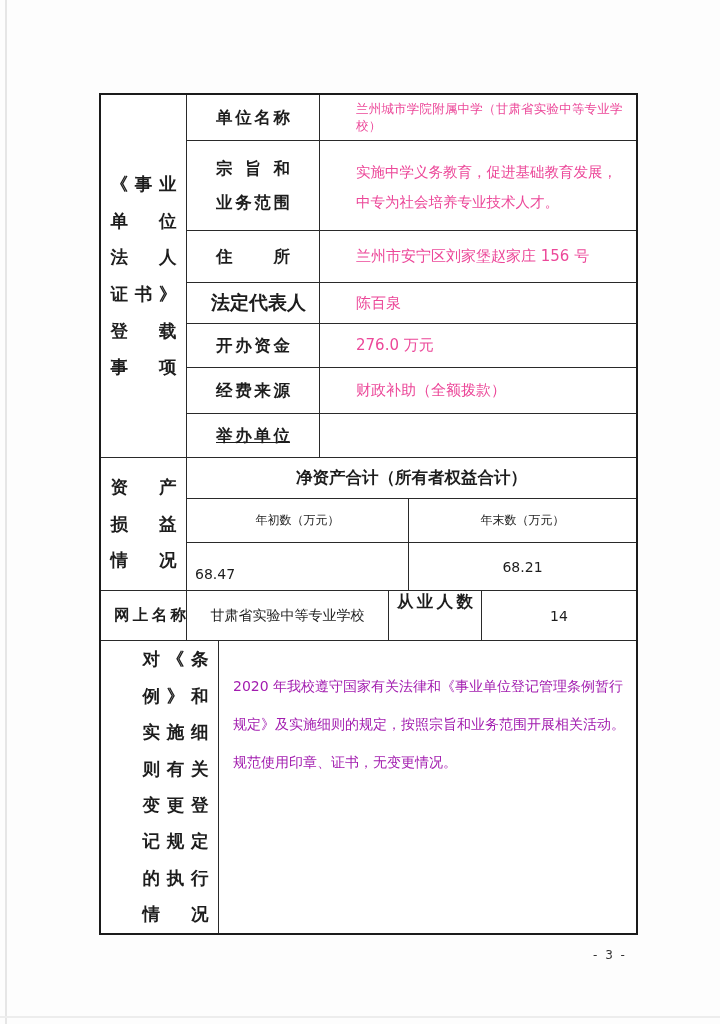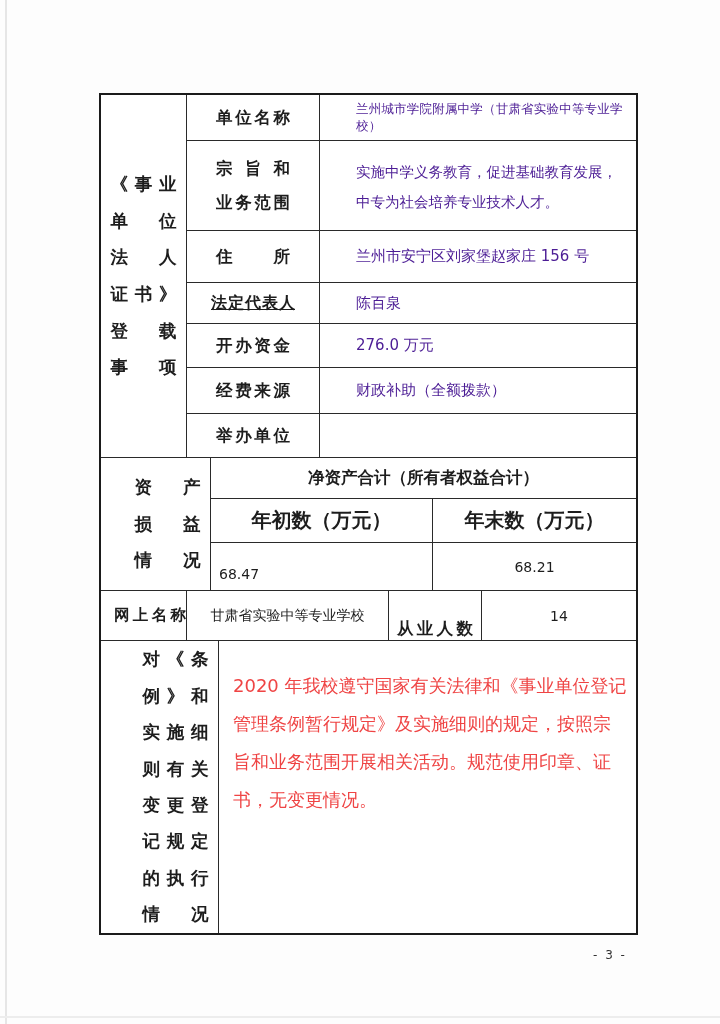--- a/index.html
+++ b/index.html
@@ -18,72 +18,72 @@
   .sec:last-child { border-bottom:none;margin-left:32px; }
 
   .side-col { width:86px; border-right:1.5px solid #2a2a2a; display:flex; flex-direction:column;
               justify-content:center; align-items:center; }
   .vline { width:66px; text-align:justify; text-align-last:justify; font-weight:bold;
            font-size:17.5px; line-height:36.6px; white-space:nowrap; }
   .vline8 { line-height:36.4px; }
 
   .rows-col { flex:1; display:flex; flex-direction:column; }
   .trow { display:flex; flex-direction:row; border-bottom:1.5px solid #2a2a2a;gap:26px; }
-  .trow:last-child { border-bottom:none; }
+  .trow:last-child { border-bottom:none;text-decoration:underline; }
 
   .label-cell { width:133px; border-right:1.5px solid #2a2a2a; display:flex;
                 flex-direction:column; justify-content:center; align-items:center; gap:12px; }
   .jlabel { display:inline-block; width:74px; text-align:justify; text-align-last:justify;
             font-weight:bold; font-size:16.5px; white-space:nowrap; }
-  .jlabel.wide { width:84px; font-size:16px;text-decoration:underline; }
+  .jlabel.wide { width:84px; font-size:19px; }
 
   .value-cell { flex:1; display:flex; align-items:center; padding-left:10px;
-                font-size:15px; color:#4c1d95; }
+                font-size:15px; color:#ec4899; }
   .value-cell.small { font-size:12.5px; letter-spacing:0.2px; }
   .value-cell.para2 { align-items:flex-start; padding-top:16px; padding-right:6px;
                       line-height:30px; font-size:14.5px; }
 
   
   .assets-right { flex:1; display:flex; flex-direction:column; }
   .assets-title { height:41px; border-bottom:1.5px solid #2a2a2a; display:flex;
                   align-items:center; justify-content:center; font-weight:bold; font-size:16.5px; }
   .assets-sub { height:44px; border-bottom:1.5px solid #2a2a2a; display:flex; }
   .assets-sub .subcell { display:flex; align-items:center; justify-content:center;
-                         font-weight:bold; font-size:20px; }
+                         font-weight:normal; font-size:12px; }
   .subcell.start { width:222px; border-right:1.5px solid #2a2a2a; }
   .subcell.end { flex:1; }
   .assets-vals { flex:1; display:flex; }
   .valcell { font-size:14px; display:flex; align-items:center; }
   .valcell.start { width:222px; border-right:1.5px solid #2a2a2a; padding-left:8px;
                    align-items:flex-end; padding-bottom:8px; }
   .valcell.end { flex:1; justify-content:center; }
 
   
   .sec3 { height:50px; }
   .online-label { width:86px; border-right:1.5px solid #2a2a2a; display:flex;
                   align-items:center; justify-content:flex-end; }
   .online-value { width:202px; border-right:1.5px solid #2a2a2a; display:flex;
                   align-items:center; justify-content:center; font-size:14px; }
   .staff-label { width:93px; border-right:1.5px solid #2a2a2a; display:flex;
-                 align-items:flex-end; justify-content:center; }
+                 align-items:flex-start; justify-content:center; }
   .staff-label .jlabel { width:76px; font-size:16.5px; }
   .online-label .jlabel { width:72px; font-size:15.5px; }
   .staff-value { flex:1; display:flex; align-items:center; justify-content:center; font-size:14px; }
 
   
   .sec4 { flex:1; }
-  .compliance-text { flex:1; padding:26px 8px 0 14px; font-size:18px; line-height:38px;
-                     color:#ef4444; }
+  .compliance-text { flex:1; padding:26px 8px 0 14px; font-size:14px; line-height:38px;
+                     color:#a21caf; }
 
   .pageno { position:absolute; left:593px; top:948px; font-size:12px; letter-spacing:2px;
             color:#333; }
 
   
   .sec1 { height:363px; }
-  .sec2 { height:133px;padding-left:24px; }
+  .sec2 { height:133px; }
   .r-h1 { height:46px; }
   .r-h2 { height:90px; }
   .r-h3 { height:52px; }
   .r-h4 { height:41px; }
   .r-h5 { height:44px; }
   .r-h6 { height:46px; }
   .r-h7 { flex:1; }
 </style>
 </head>
 <body>

